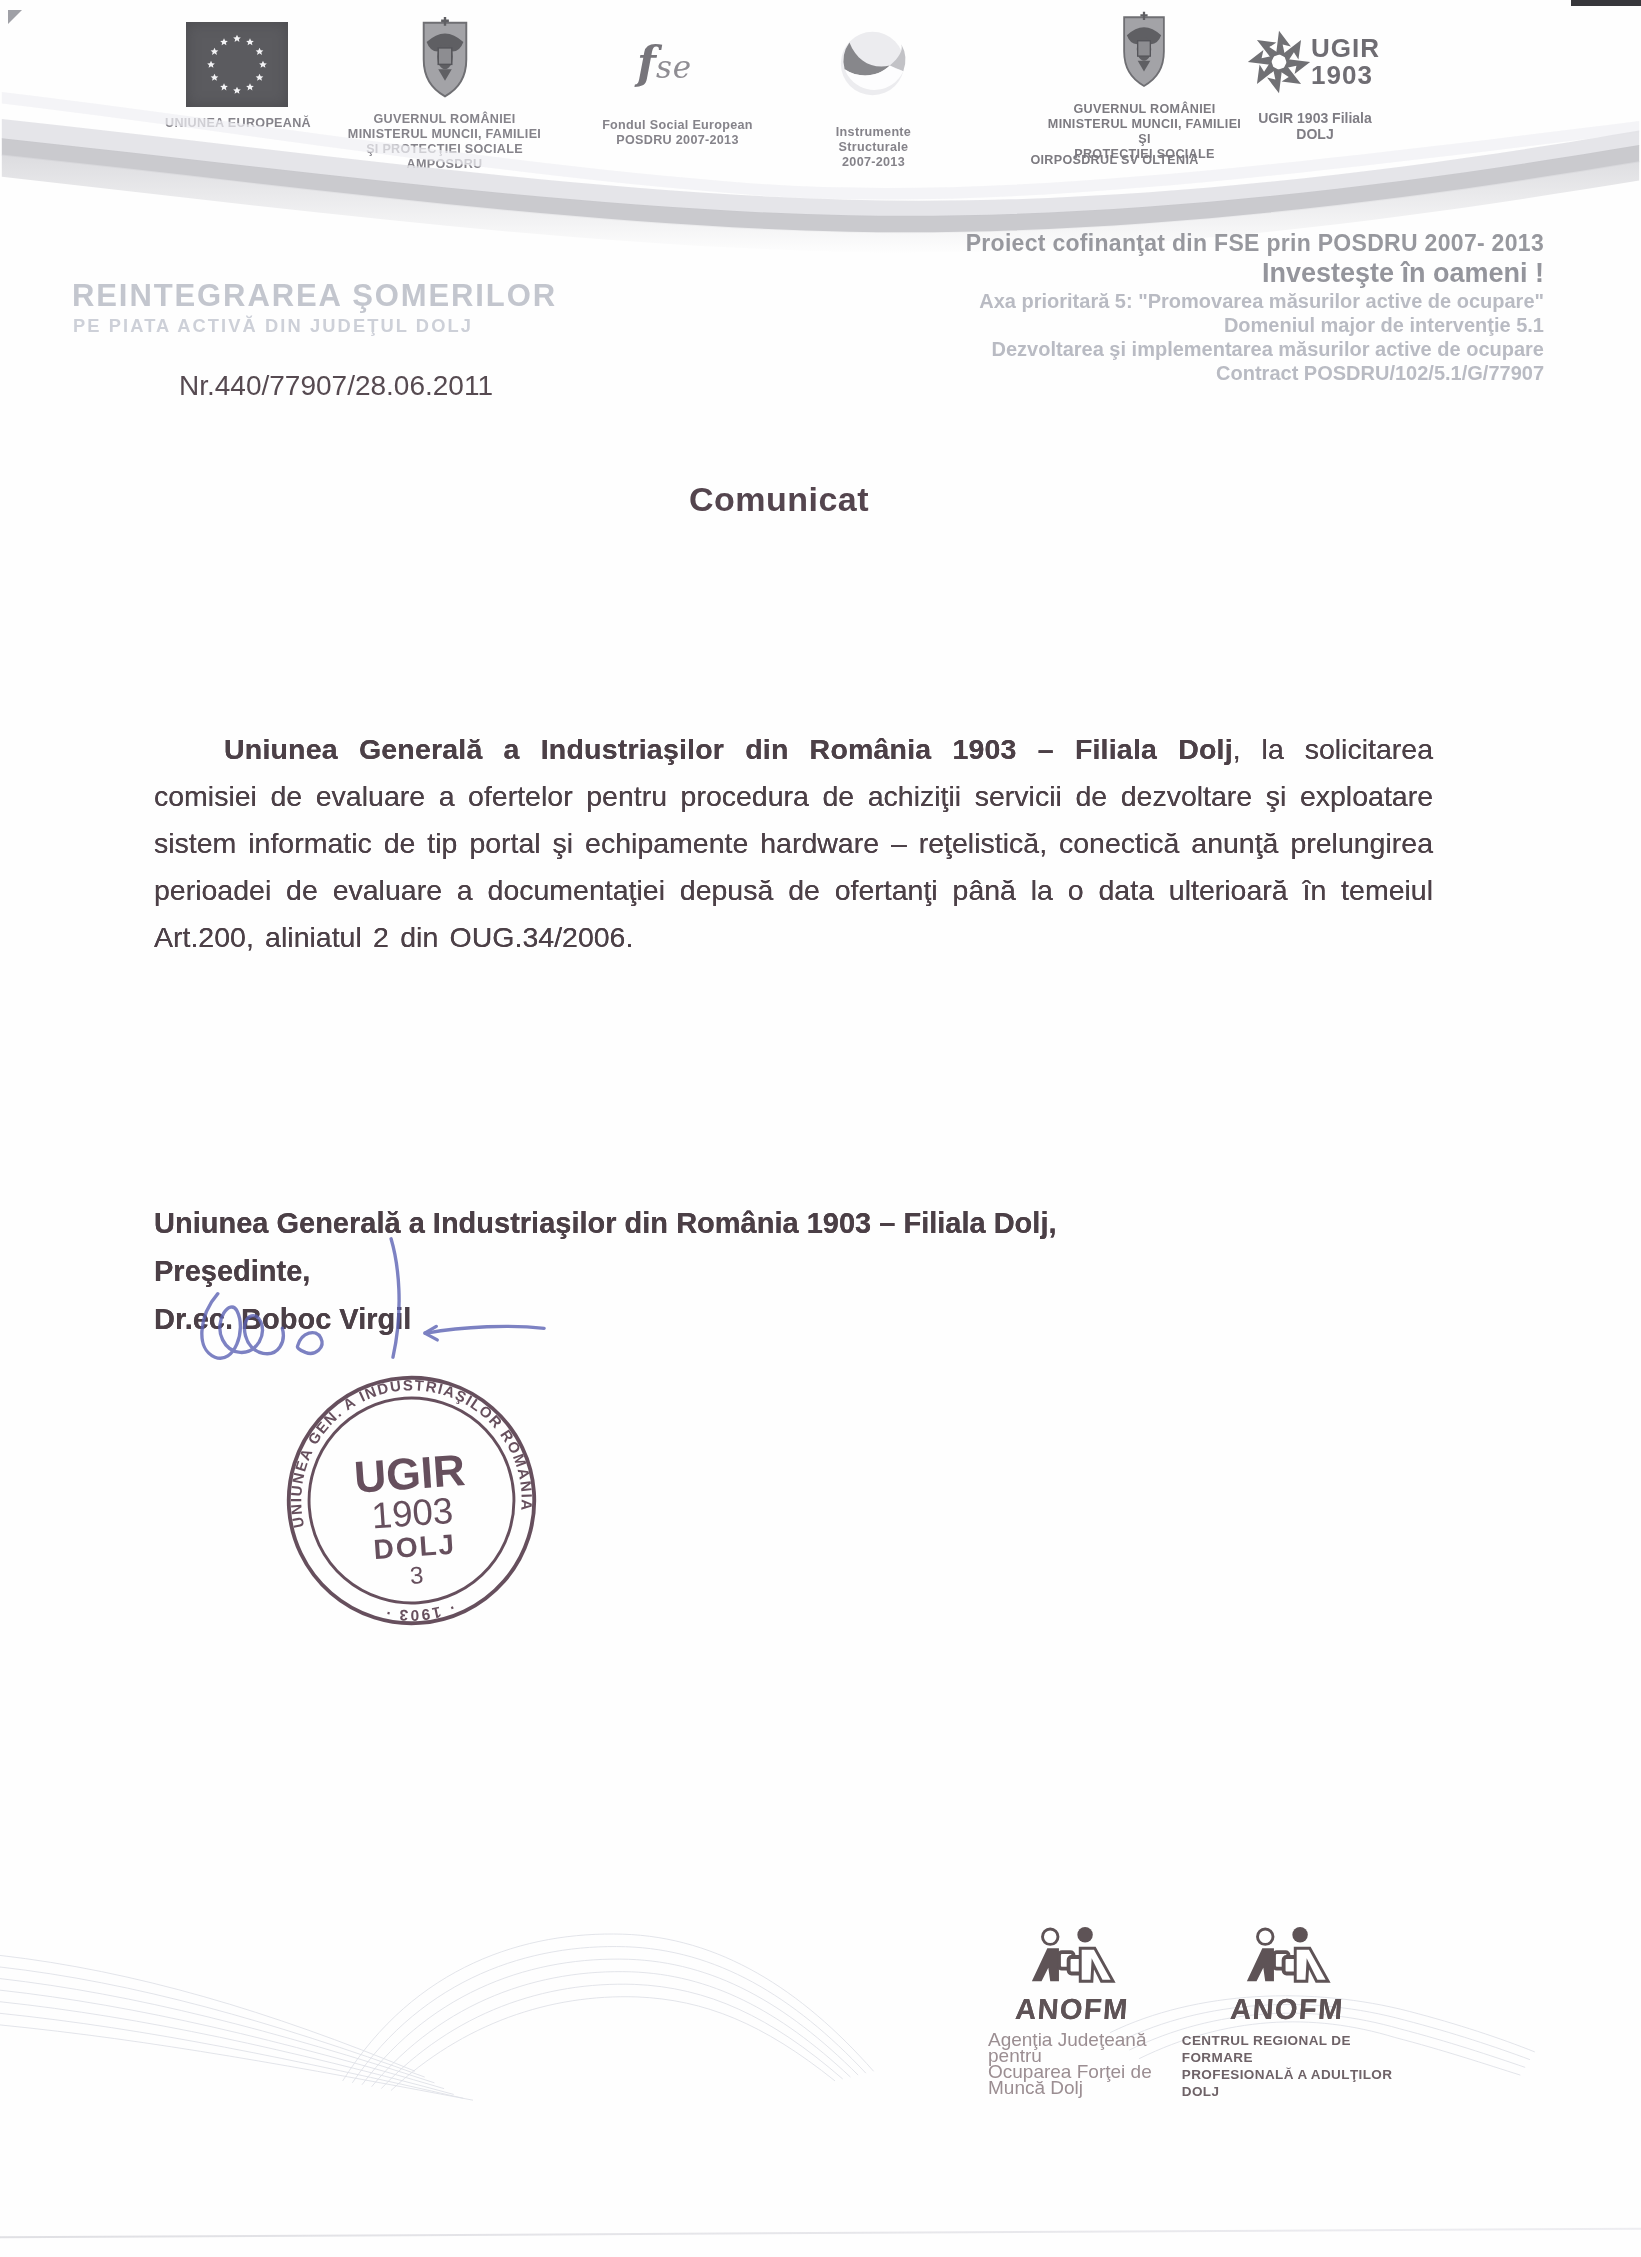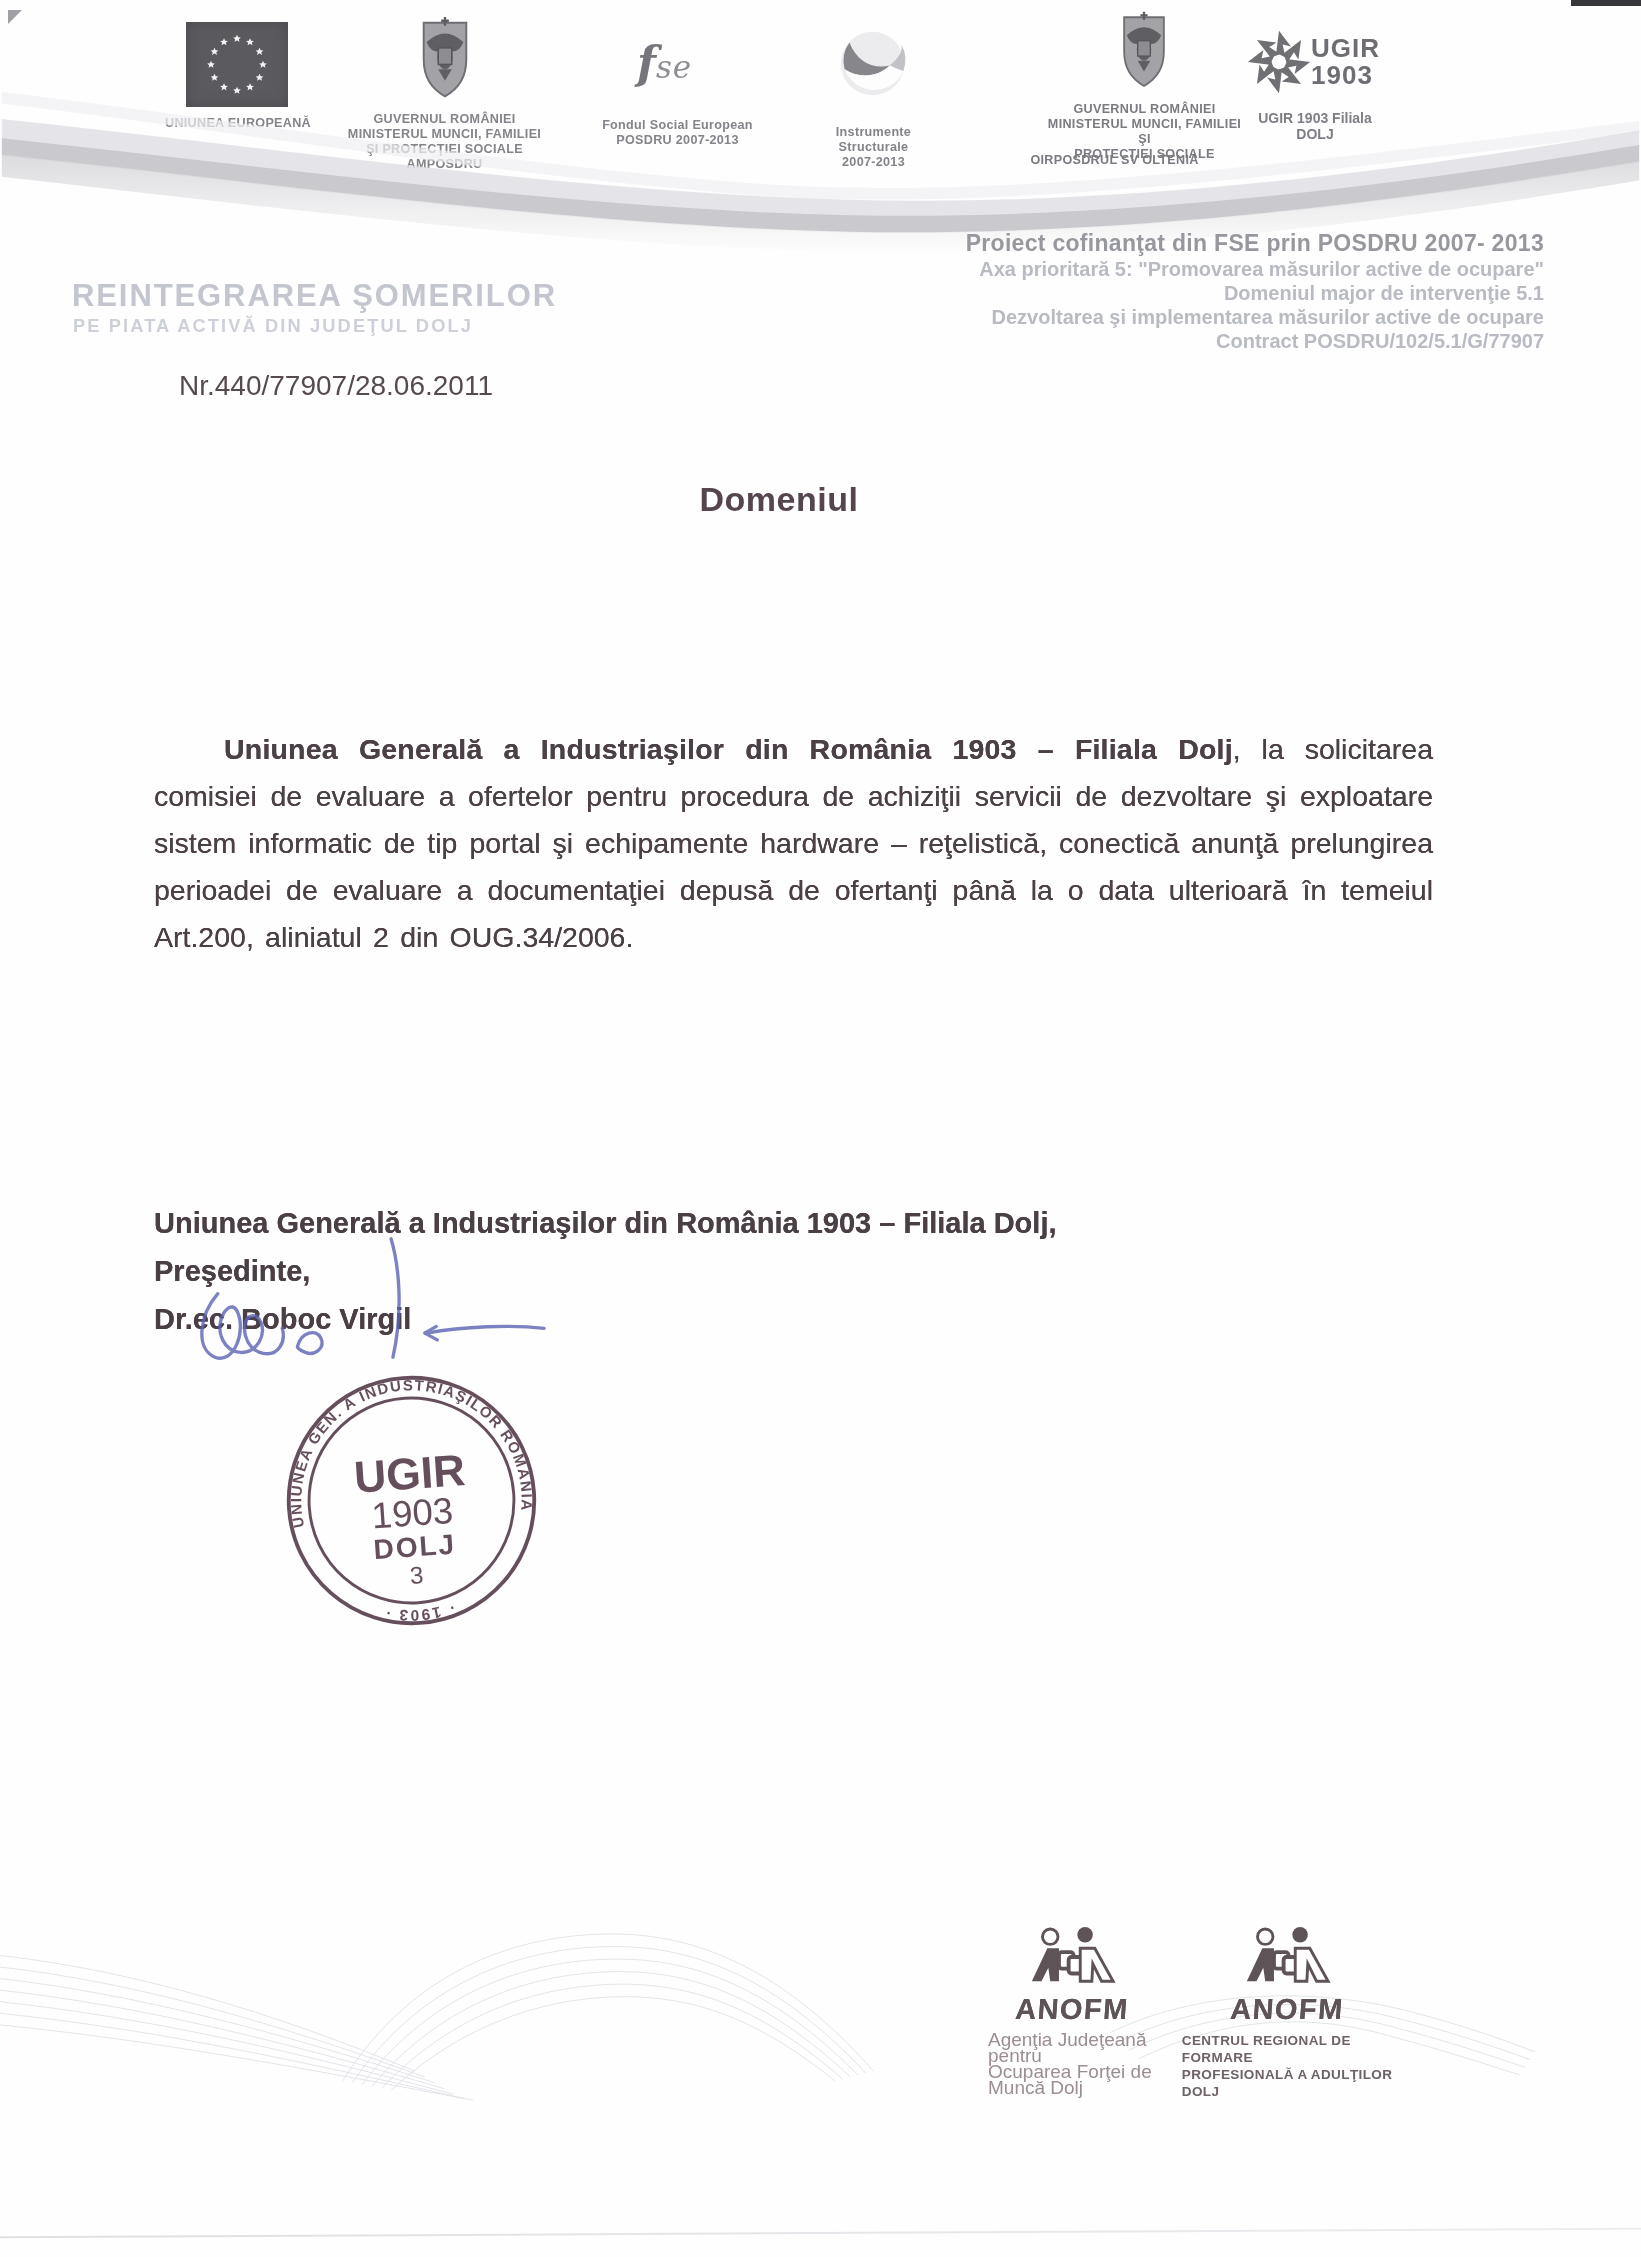--- a/index.html
+++ b/index.html
@@ -170,28 +170,29 @@
     <path d="M0,28 C300,60 600,104 880,112 C1180,120 1490,76 1700,40 L1700,56 C1480,93 1180,135 880,129 C600,123 300,81 0,49 Z" fill="#e1e1e5" opacity="0.85"></path>
     <path d="M0,48 C300,80 600,122 880,128 C1180,134 1480,92 1700,55 L1700,73 C1480,110 1180,152 880,146 C600,140 300,98 0,66 Z" fill="#c6c6ca" opacity="0.92"></path>
     <path d="M0,65 C300,97 600,139 880,145 C1180,151 1480,109 1700,72 L1700,92 C1480,128 1180,172 880,166 C600,160 300,122 0,88 Z" fill="url(#fadeDn)" opacity="0.85"></path>
   </svg>
 
   <div class="abs prog1">REINTEGRAREA ŞOMERILOR</div>
   <div class="abs prog2">PE PIATA ACTIVĂ DIN JUDEŢUL DOLJ</div>
 
   <div class="abs proj">
     <div class="l1">Proiect cofinanţat din FSE prin POSDRU 2007- 2013</div>
+    <div class="l2">Investeşte în oameni !</div>
     <div class="lf">Axa prioritară 5: "Promovarea măsurilor active de ocupare"</div>
     <div class="lf">Domeniul major de intervenţie 5.1</div>
     <div class="lf">Dezvoltarea şi implementarea măsurilor active de ocupare</div>
     <div class="lf">Contract POSDRU/102/5.1/G/77907</div>
   </div>
 
   <div class="abs doc-number">Nr.440/77907/28.06.2011</div>
-  <div class="abs doc-title">Domeniul</div>
+  <div class="abs doc-title">Comunicat</div>
 
   <p class="abs doc-body"><b>Uniunea Generală a Industriaşilor din România 1903 – Filiala Dolj</b><span>, la solicitarea comisiei de evaluare a ofertelor pentru procedura de achiziţii servicii de dezvoltare şi exploatare sistem informatic de tip portal şi echipamente hardware – reţelistică, conectică anunţă prelungirea perioadei de evaluare a documentaţiei depusă de ofertanţi până la o data ulterioară în temeiul Art.200, aliniatul 2 din OUG.34/2006.</span></p>
 
   <div class="abs sig-block">
     <div>Uniunea Generală a Industriaşilor din România 1903 – Filiala Dolj,</div>
     <div>Preşedinte,</div>
     <div>Dr.ec. Boboc Virgil</div>
   </div>
 
   <svg class="abs" style="left:145px;top:1234px;" width="444" height="154" viewBox="0 0 460 160">

